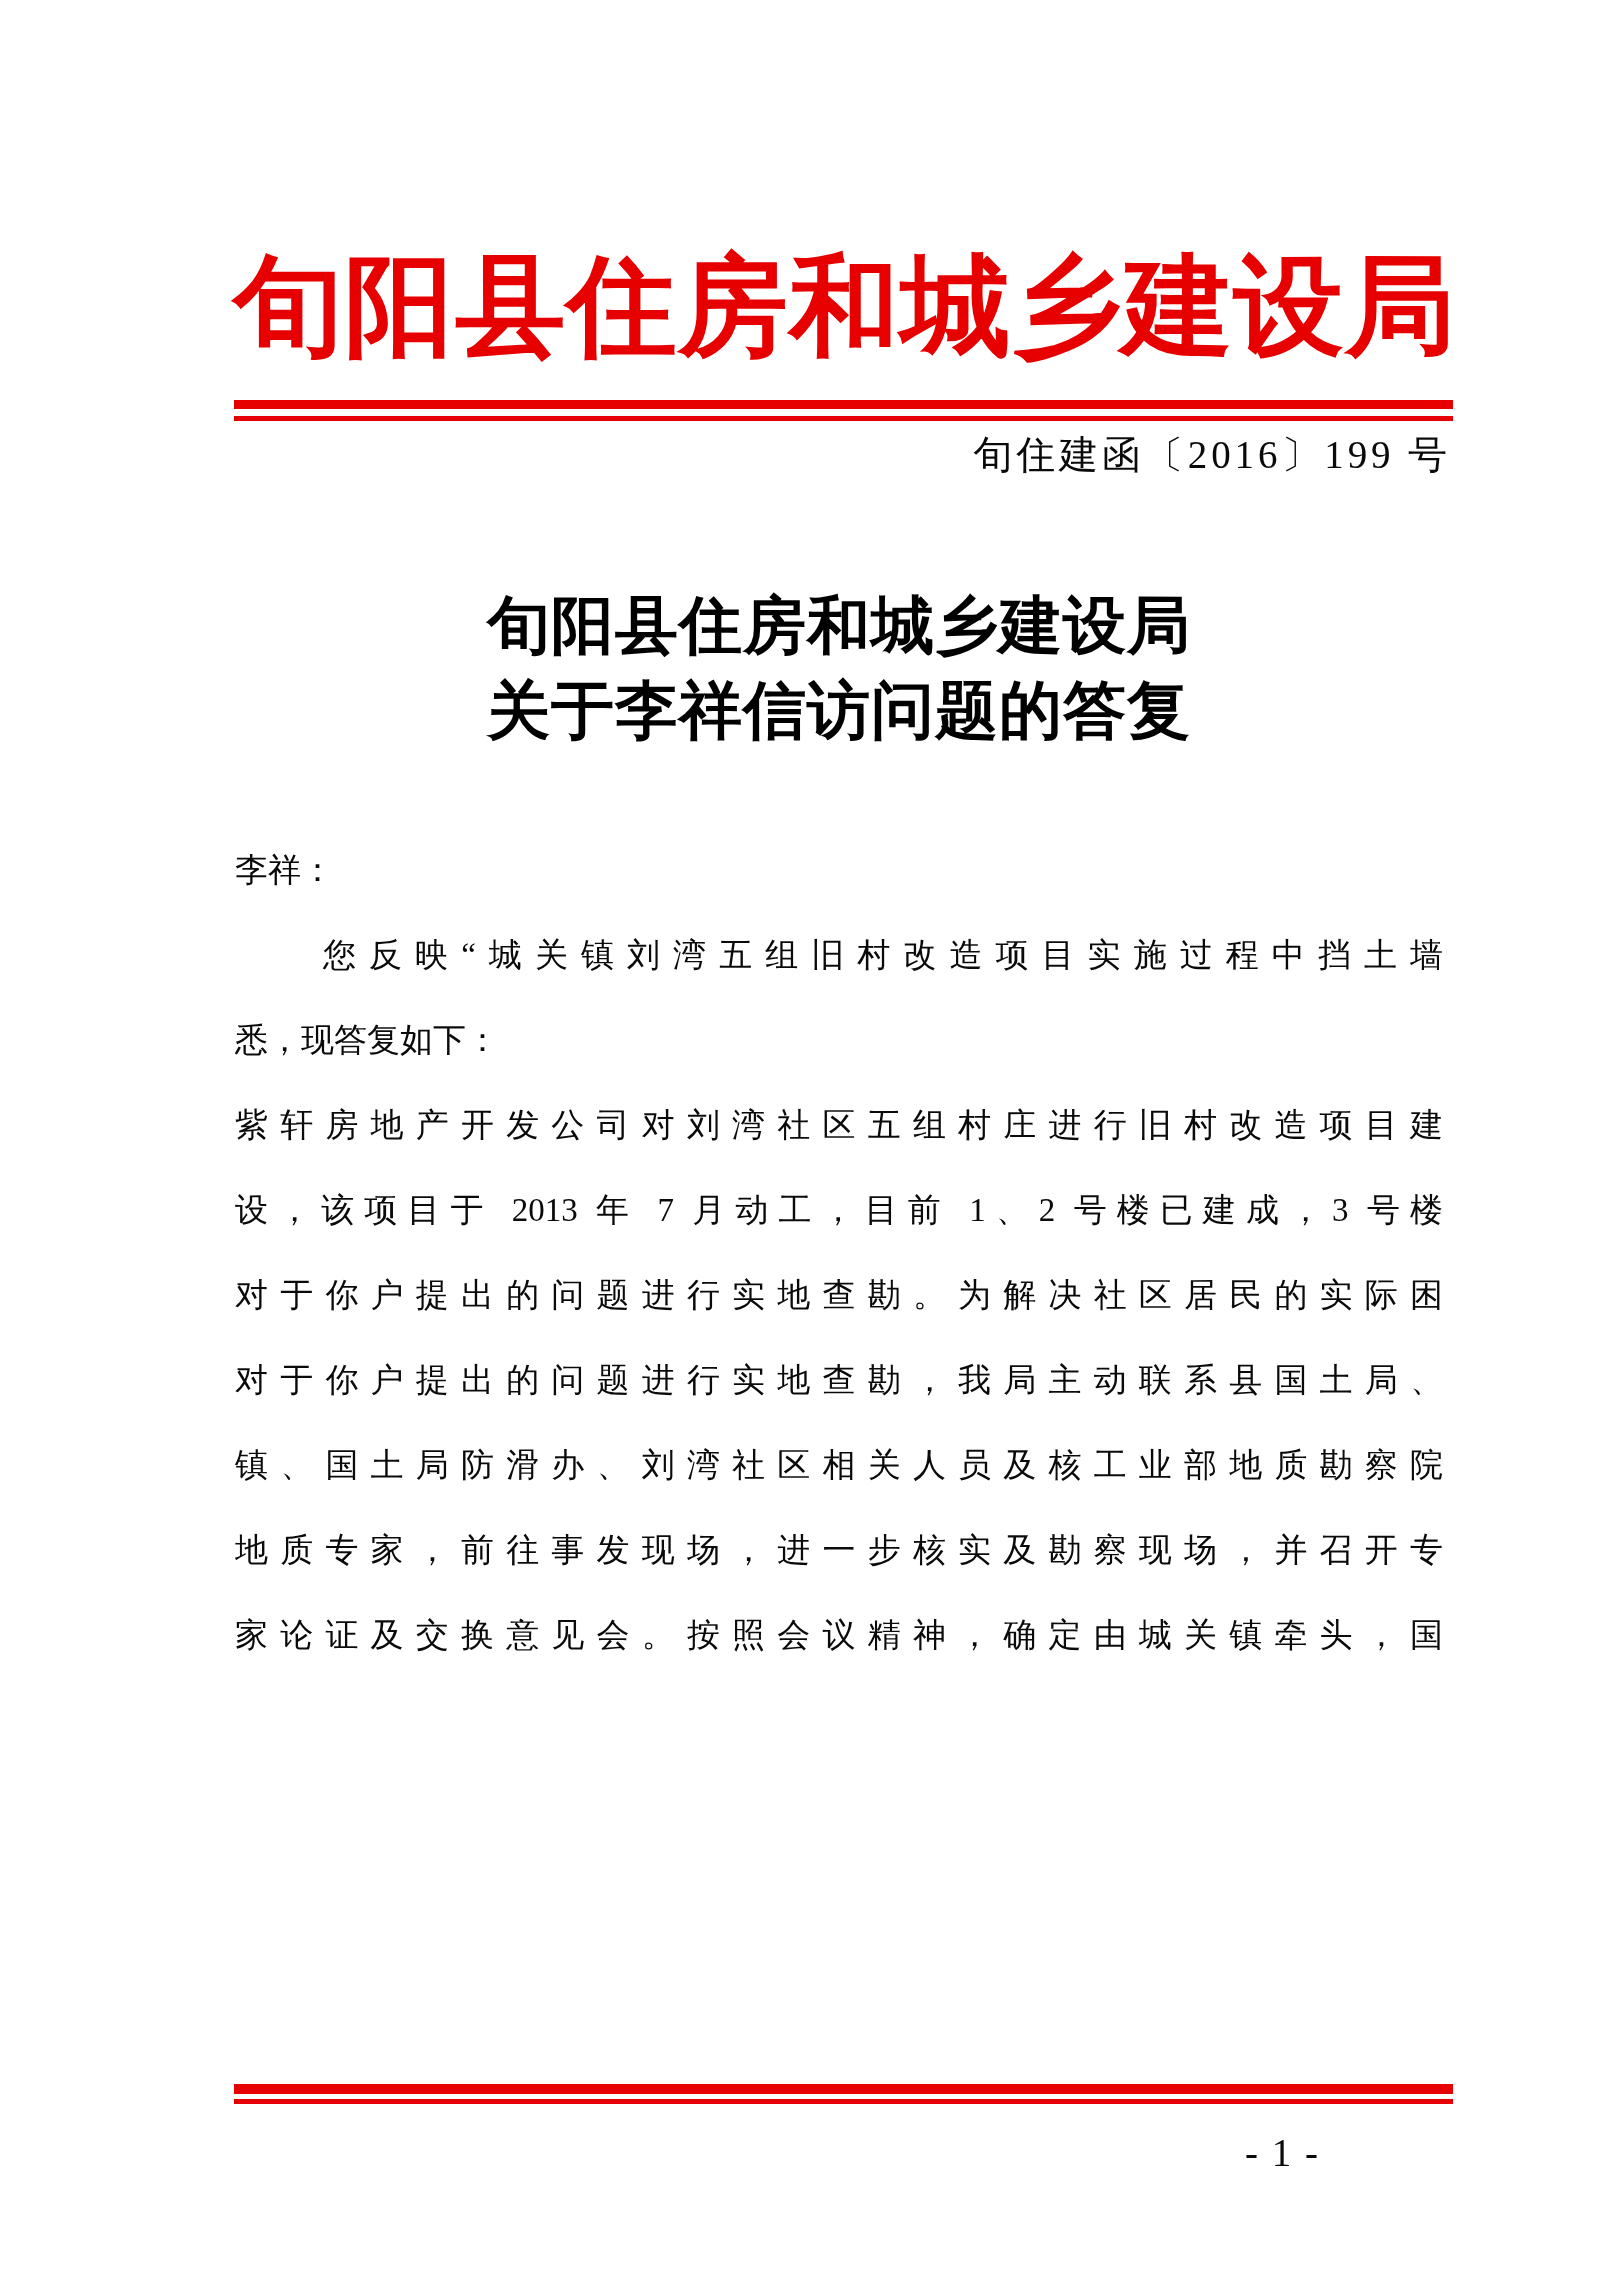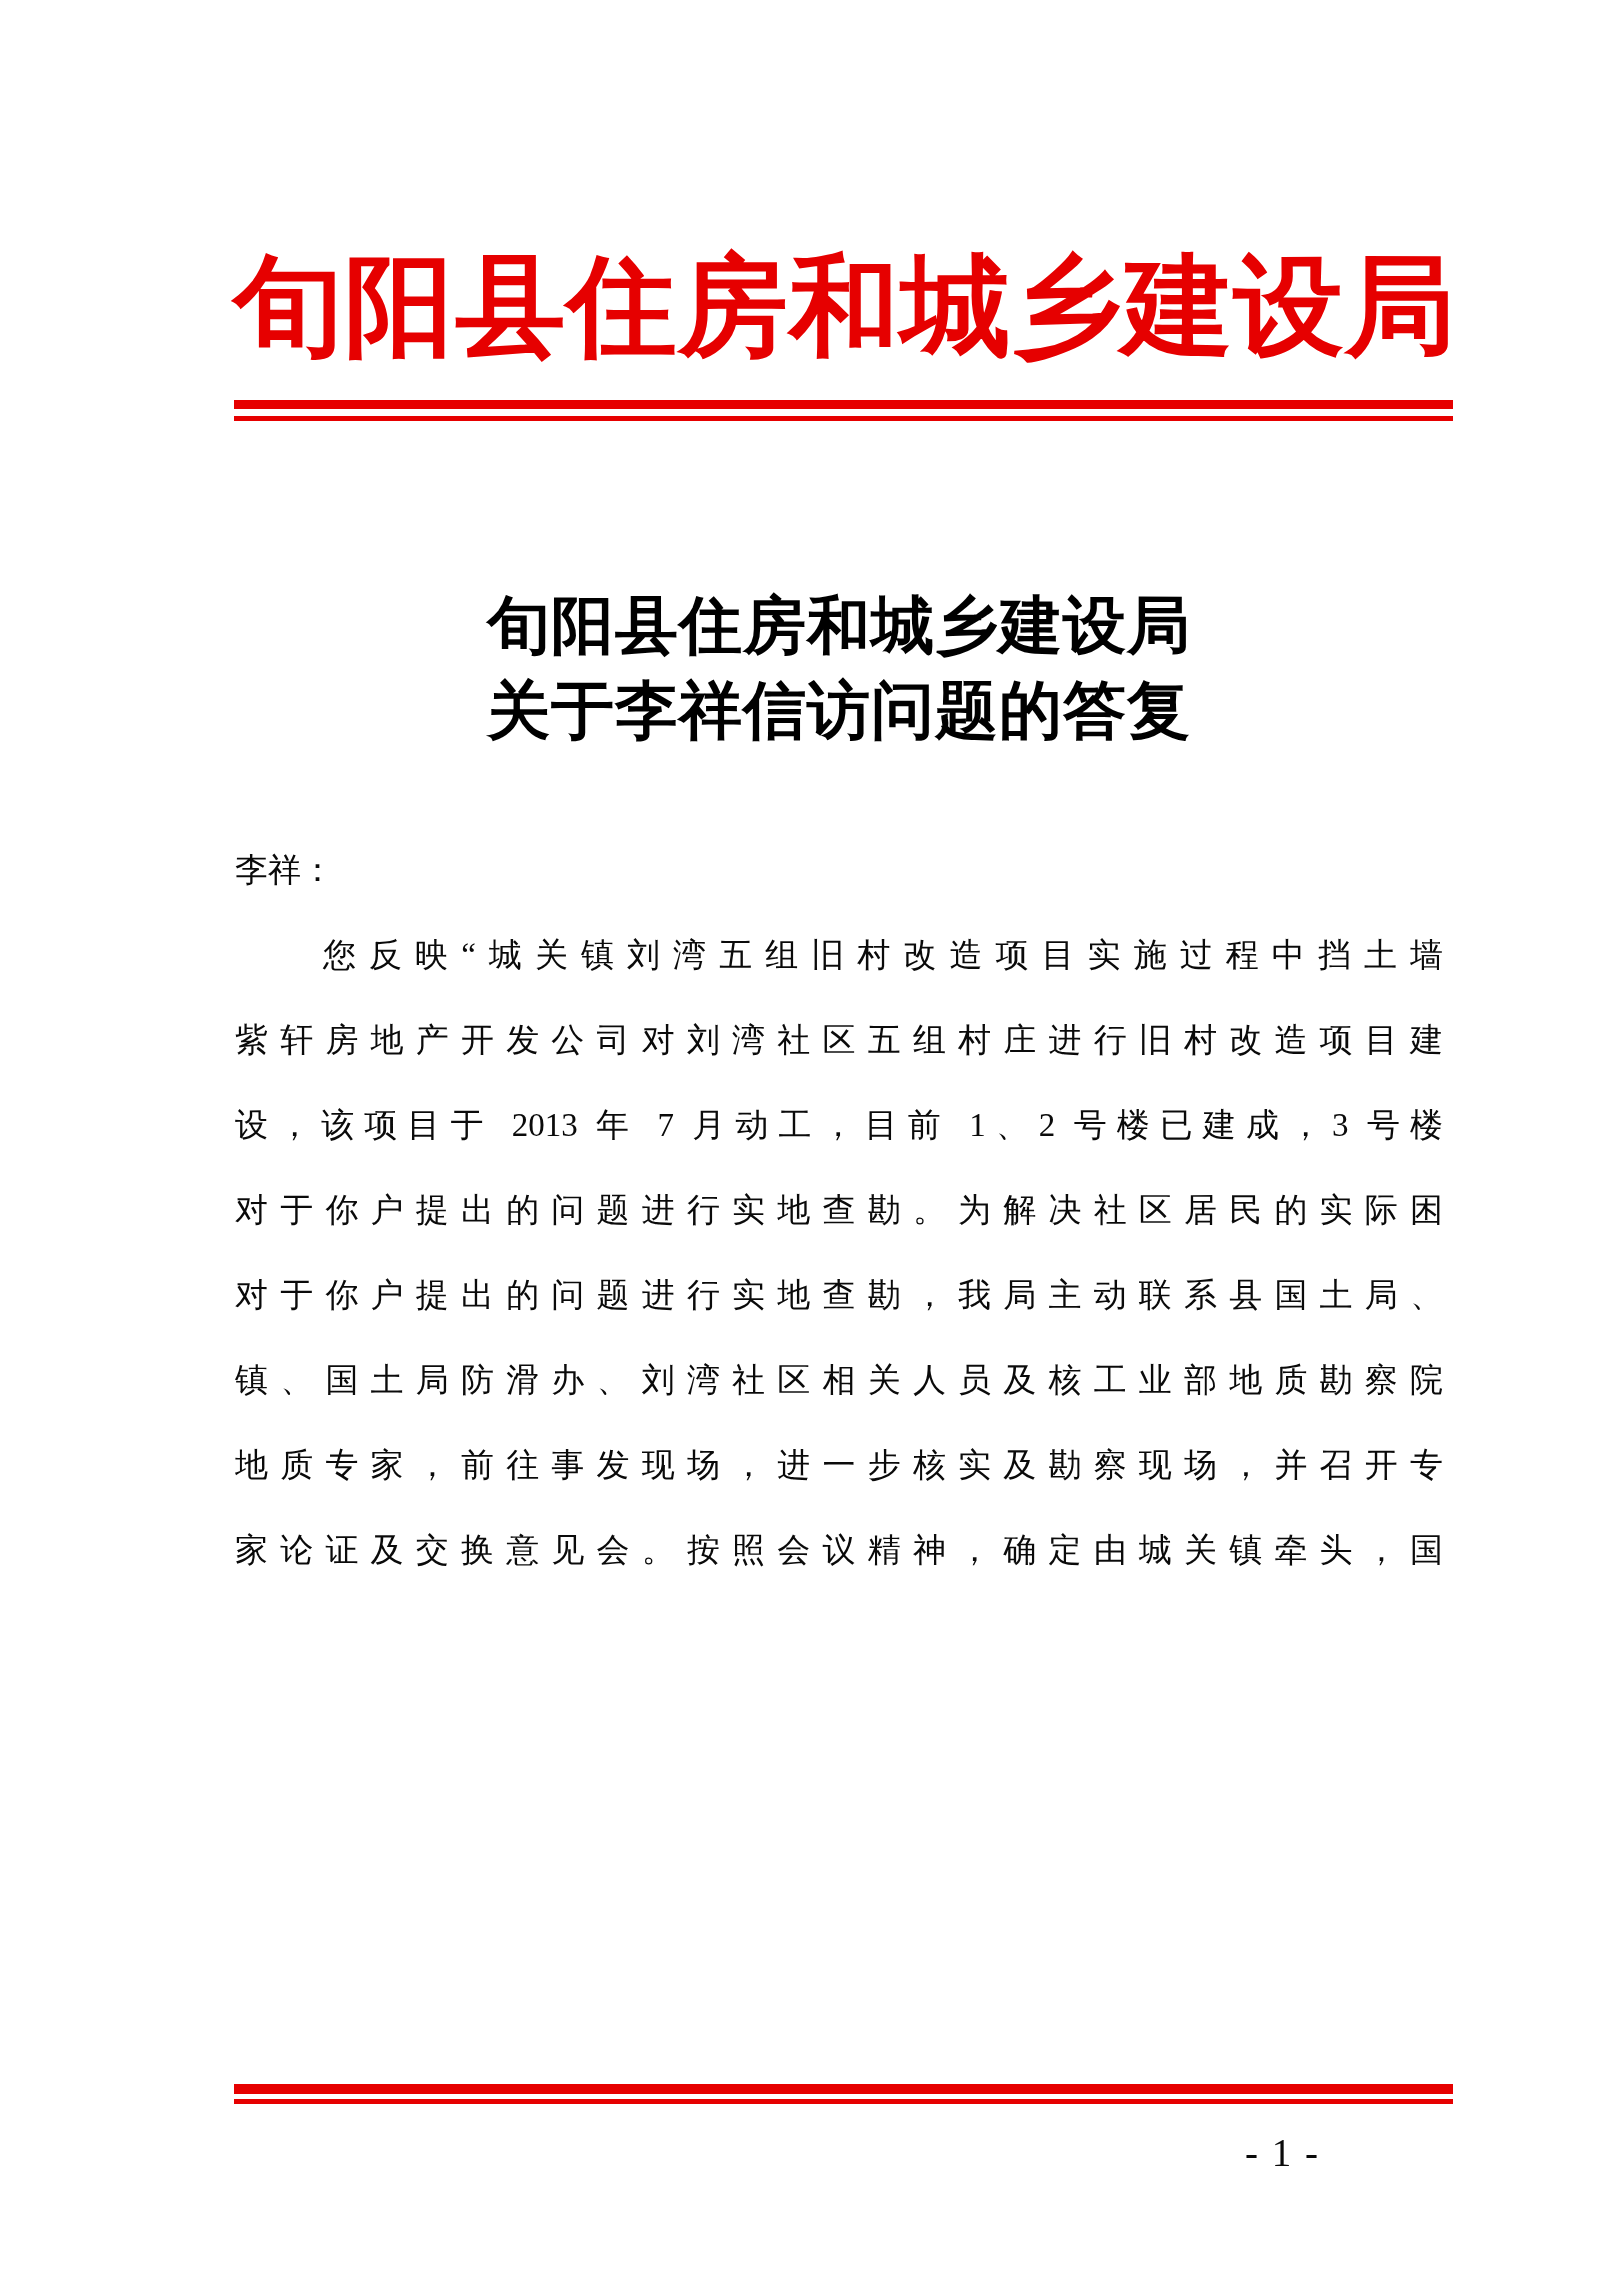--- a/index.html
+++ b/index.html
@@ -65,29 +65,31 @@
 </head>
 <body>
 
 <div class="page">
 
   <div class="org-title">旬阳县住房和城乡建设局</div>
 
   <div class="rule rule-hdr-thick"></div>
   <div class="rule rule-hdr-thin"></div>
 
+  <div class="doc-number">旬住建函〔2016〕199 号</div>
 
   <div class="doc-title">
     <div>旬阳县住房和城乡建设局</div>
     <div>关于李祥信访问题的答复</div>
   </div>
 
   <div class="body-text">
     <div class="line">李祥：</div>
     <div class="line ind j">您反映“城关镇刘湾五组旧村改造项目实施过程中挡土墙</div>
+    <div class="line">悉，现答复如下：</div>
     <div class="line j">紫轩房地产开发公司对刘湾社区五组村庄进行旧村改造项目建</div>
     <div class="line j">设，该项目于 2013 年 7 月动工，目前 1、2 号楼已建成，3 号楼</div>
     <div class="line j">对于你户提出的问题进行实地查勘。为解决社区居民的实际困</div>
     <div class="line j">对于你户提出的问题进行实地查勘，我局主动联系县国土局、</div>
     <div class="line j">镇、国土局防滑办、刘湾社区相关人员及核工业部地质勘察院</div>
     <div class="line j">地质专家，前往事发现场，进一步核实及勘察现场，并召开专</div>
     <div class="line j">家论证及交换意见会。按照会议精神，确定由城关镇牵头，国</div>
   </div>
 
   <div class="rule rule-bot-thick"></div>

